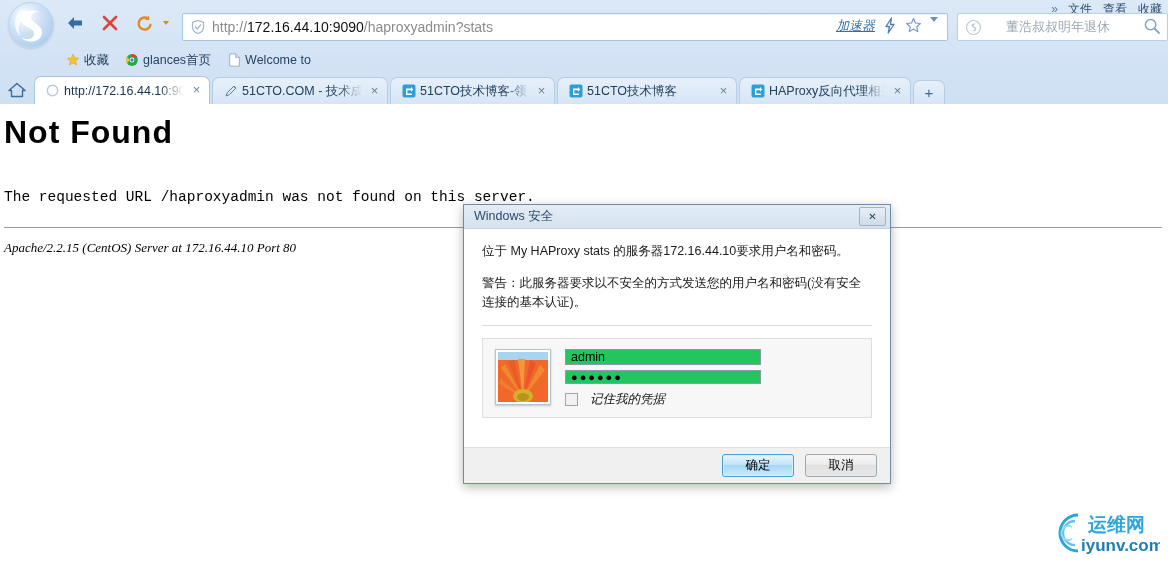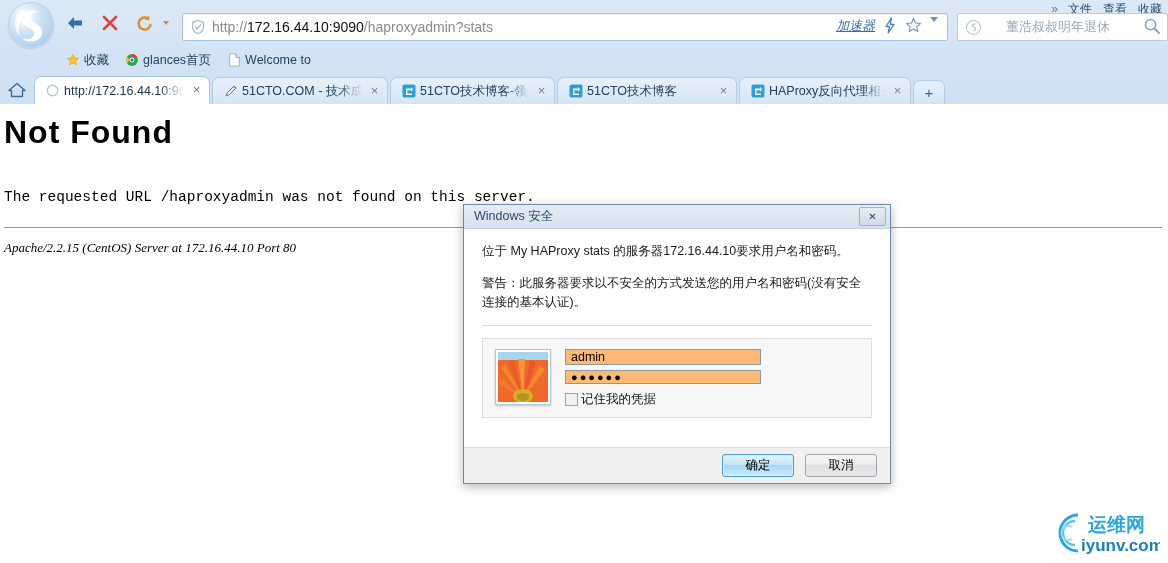--- a/index.html
+++ b/index.html
@@ -382,39 +382,40 @@
   .cred-fields {
     flex: 1 1 auto;
     display: flex;
     flex-direction: column;
     gap: 5px;
   }
   .txt-input {
     width: 196px;
     height: 21px;
     border: 1px solid #8a9ba8;
-    background: #fdba74;
+    background: #22c55e;
     font-size: 12.5px;
     color: #000;
     padding: 0 5px;
     box-sizing: border-box;
     font-family: "Liberation Sans", sans-serif;
     display: flex;
     align-items: center;
   }
   .pw-dots {
     letter-spacing: 2px;
     font-size: 11px;
     color: #000;
   }
   .check-row {
     display: flex;
     align-items: center;
-    gap: 3px;
+    gap: 12px;
     margin-top: 2px;
+    font-style: italic;
   }
   .chk {
     width: 13px; height: 13px;
     border: 1px solid #9aa7b2;
     background: #f1f1f1;
     box-sizing: border-box;
     cursor: pointer;
     flex: 0 0 auto;
   }
   .chk-label { font-size: 12.5px; color: #111; }

